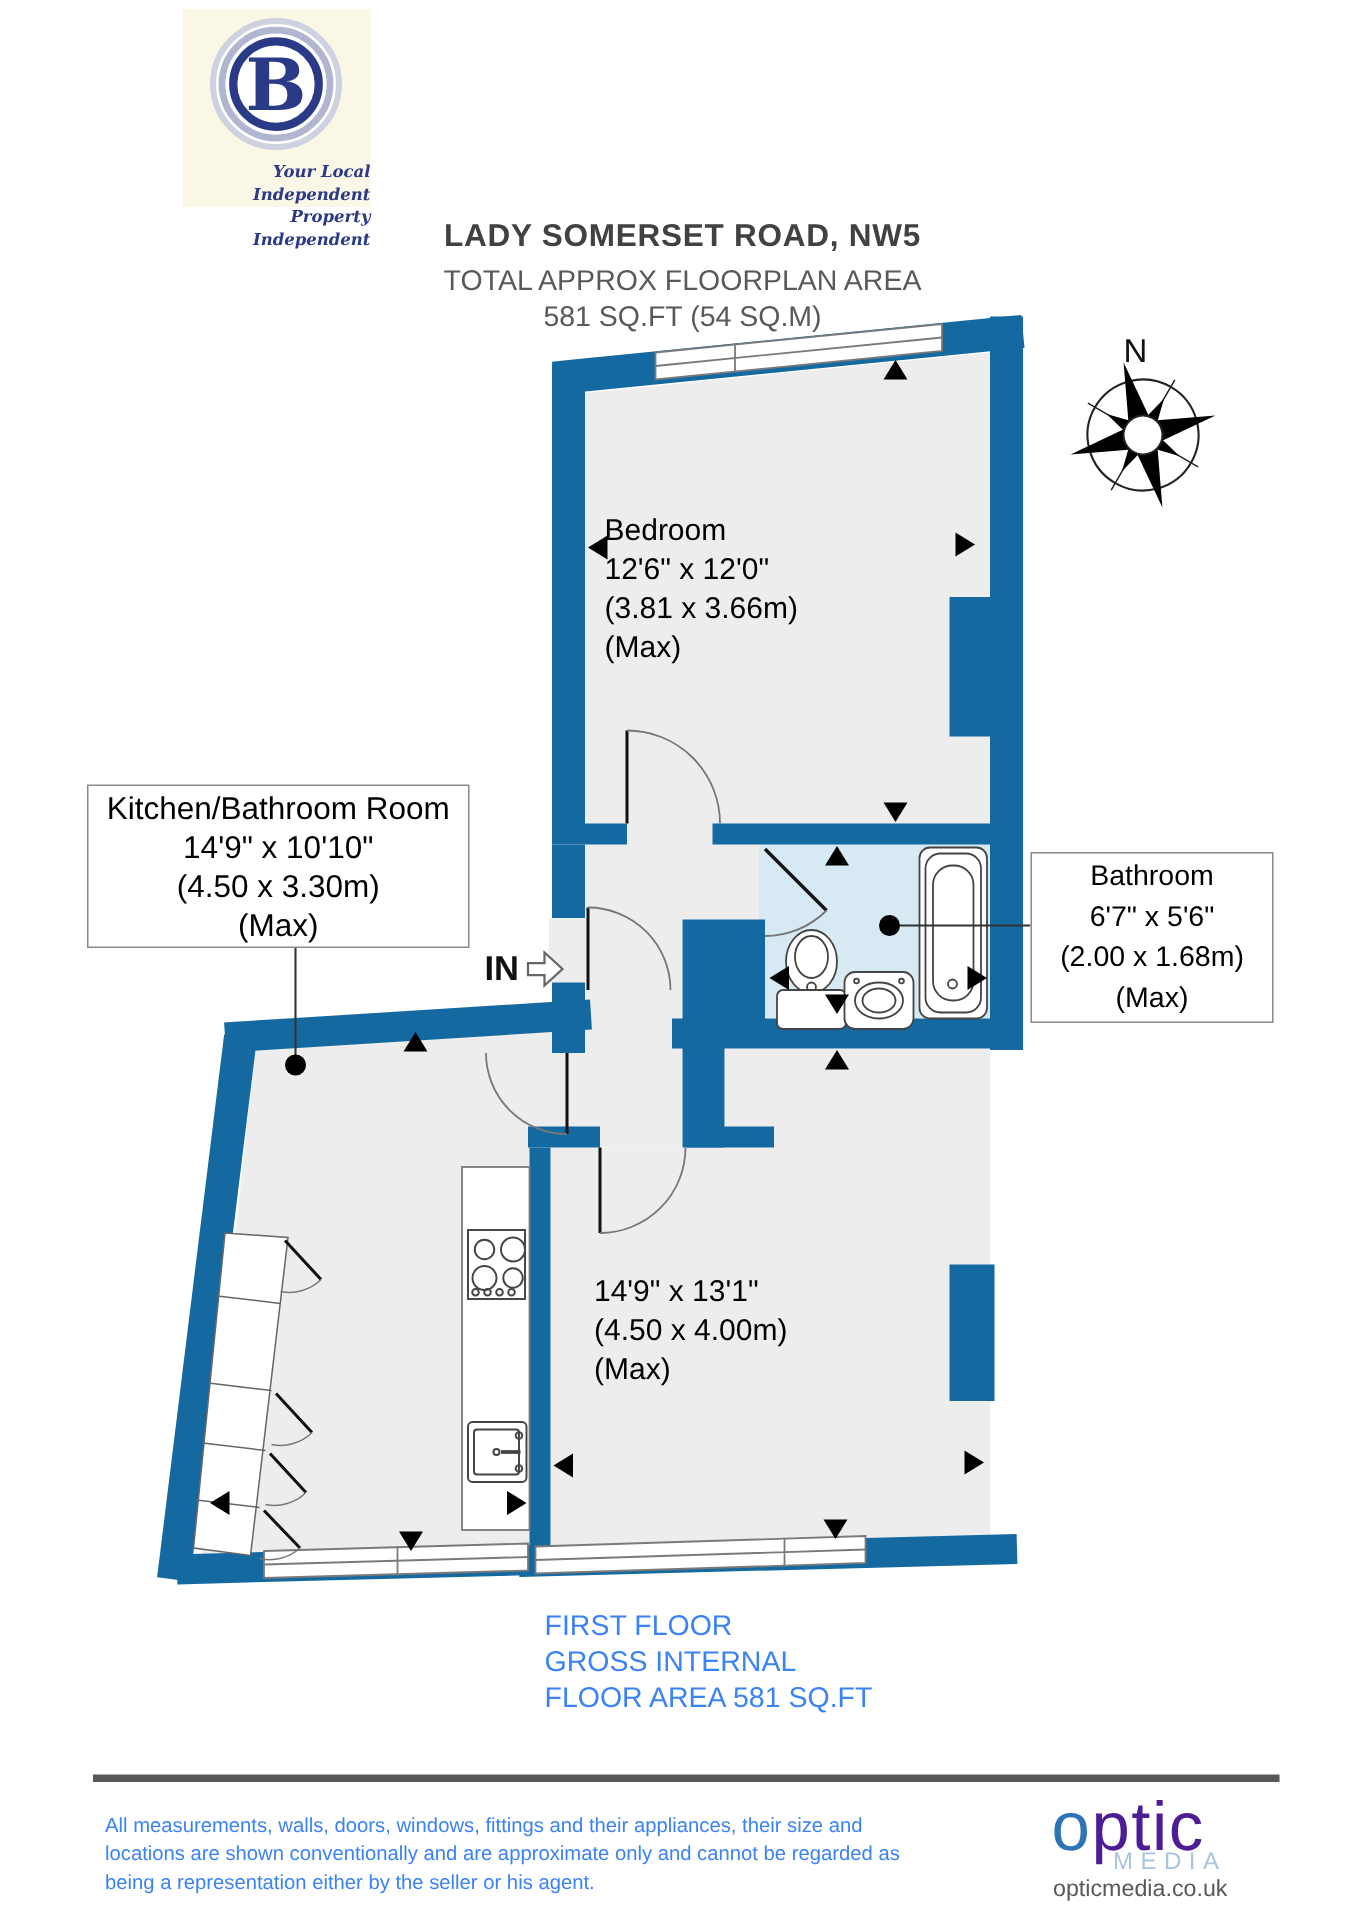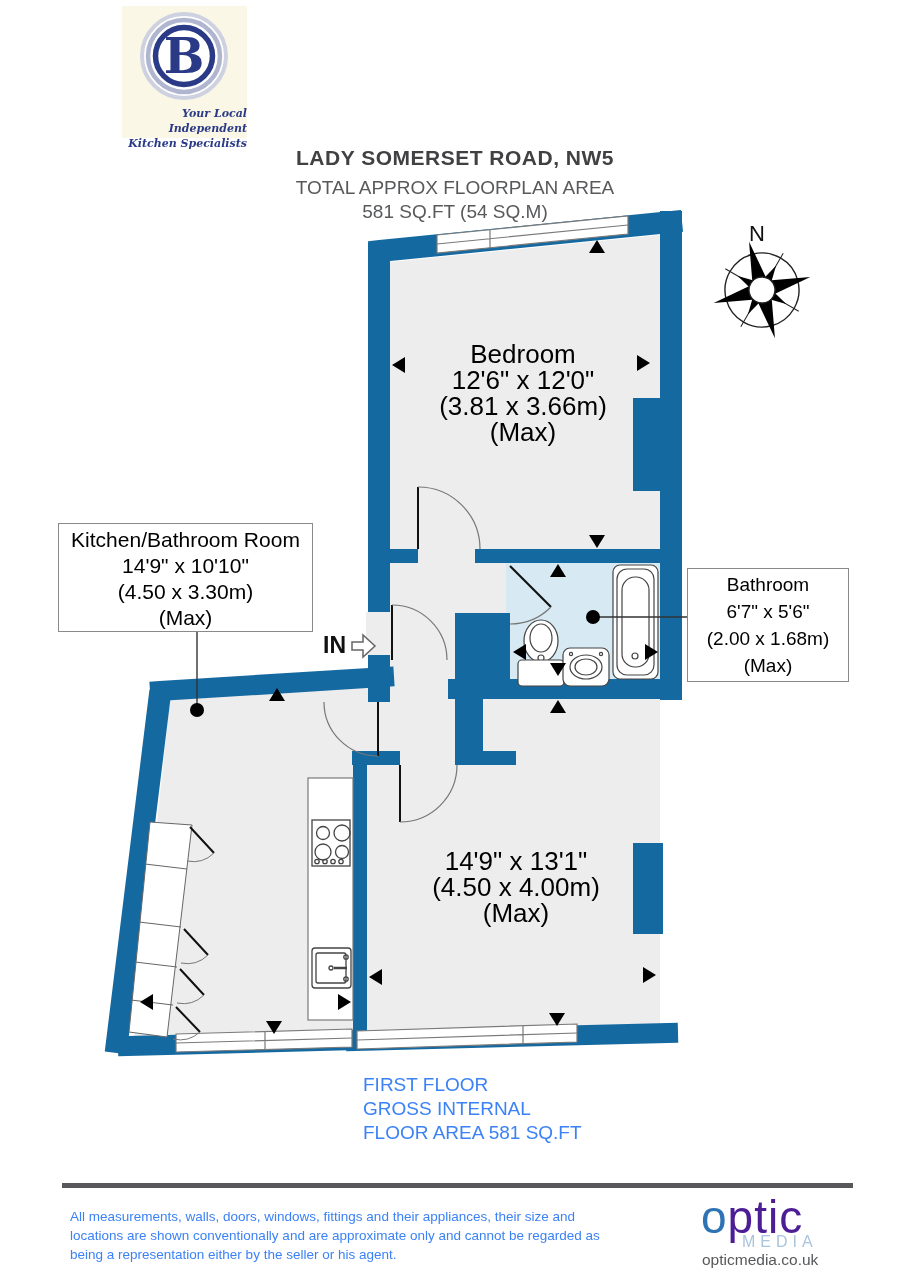--- a/index.html
+++ b/index.html
@@ -8,21 +8,21 @@
   .abs{position:absolute;}
   
   .agency-box{left:122px;top:6px;width:125px;height:132px;background:#faf7e6;text-align:center;}
   .agency-tagline{font-family:"DejaVu Serif",serif;font-style:italic;font-size:11px;
                   color:#2b3a86;line-height:15px;font-weight:bold;text-align:right;}
   
   .header-wrap{left:155px;top:146px;width:600px;text-align:center;}
   .plan-title{font-size:21px;font-weight:bold;color:#414042;letter-spacing:.5px;}
   .plan-subtitle{font-size:19px;color:#58595b;line-height:24px;margin-top:6px;}
   
-  .room-label{text-align:center;font-size:26px;line-height:26px;color:#000;}
+  .room-label{text-align:left;font-size:20px;line-height:26px;color:#000;}
   
   .label-box{background:#fff;border:1px solid #8a8a8a;text-align:center;color:#000;}
   .kitchen-box{left:58px;top:523px;width:253px;height:104px;font-size:21px;line-height:26px;padding-top:3px;}
   .bathroom-box{left:687px;top:568px;width:160px;height:110px;font-size:19px;line-height:27px;padding-top:2px;}
   
   .in-label{left:306px;top:632px;width:40px;text-align:right;font-size:23px;font-weight:bold;color:#111;}
   .compass-n{left:749px;top:221px;font-size:22px;color:#111;font-weight:500;}
   
   .floor-summary{left:363px;top:1073px;font-size:19px;color:#3b82f6;line-height:24px;}
   
@@ -188,21 +188,21 @@
 </svg>
 
 <div class="abs agency-box">
   <svg width="125" height="96" viewBox="0 0 125 96">
     <circle cx="62" cy="50" r="42" fill="#ffffff" stroke="#ced1e0" stroke-width="4"></circle>
     <circle cx="62" cy="50" r="36" fill="none" stroke="#b0b6d0" stroke-width="4.5"></circle>
     <circle cx="62" cy="50" r="28.5" fill="#ffffff" stroke="#2b3a86" stroke-width="5.5"></circle>
     <text x="62" y="67" text-anchor="middle" font-family="DejaVu Serif, serif" font-size="48" font-weight="bold" fill="#2b3a86">B</text>
   </svg>
   <div class="agency-tagline">Your Local Independent</div>
-  <div class="agency-tagline">Kitchen Specialists</div>
+  <div class="agency-tagline">Property Independent</div>
 </div>
 
 <div class="abs header-wrap">
   <div class="plan-title">LADY SOMERSET ROAD, NW5</div>
   <div class="plan-subtitle">
     <div>TOTAL APPROX FLOORPLAN AREA</div>
     <div>581 SQ.FT (54 SQ.M)</div>
   </div>
 </div>
 

